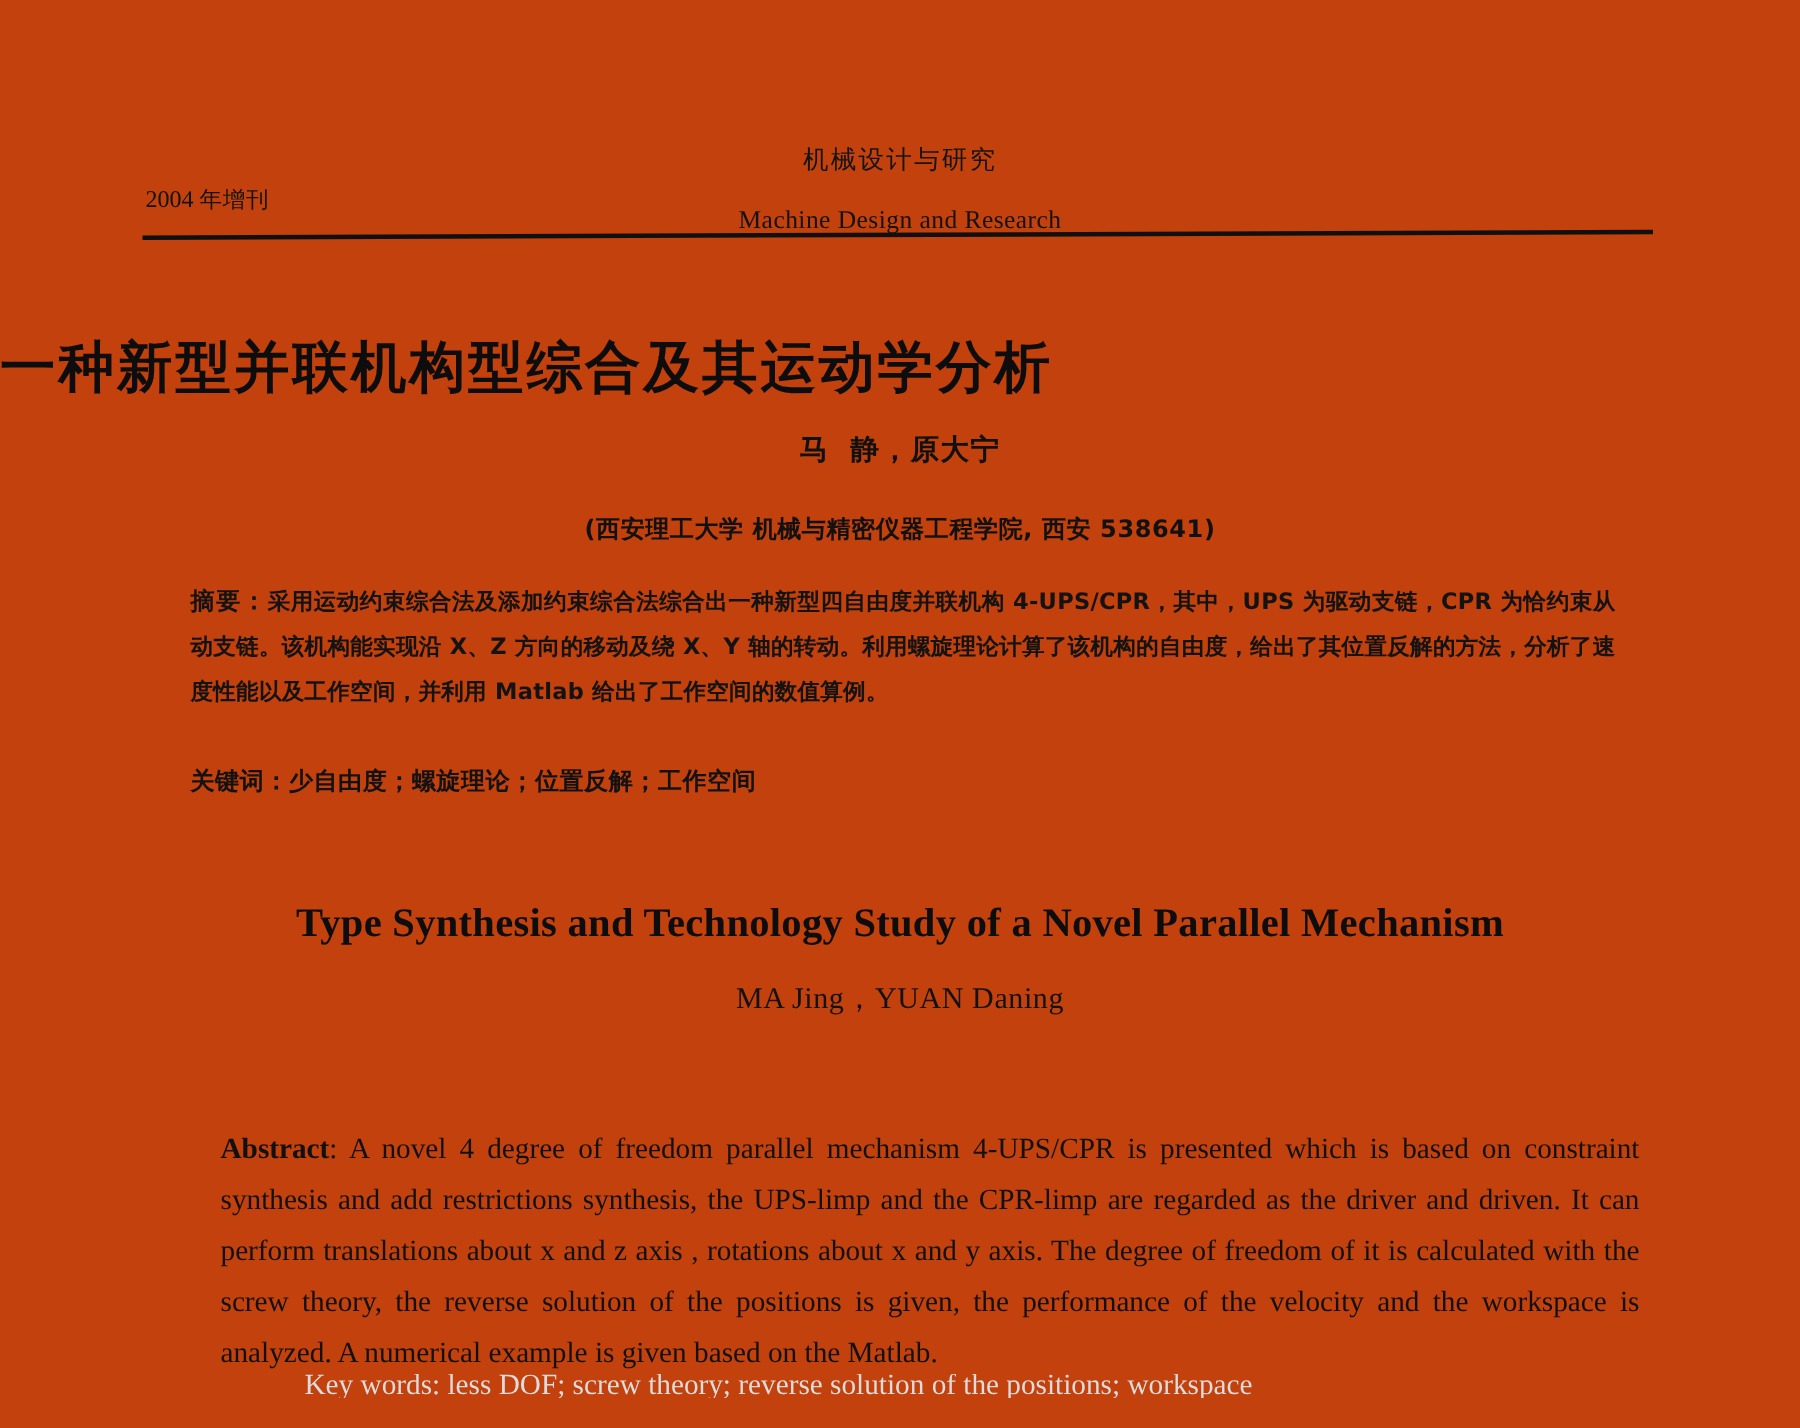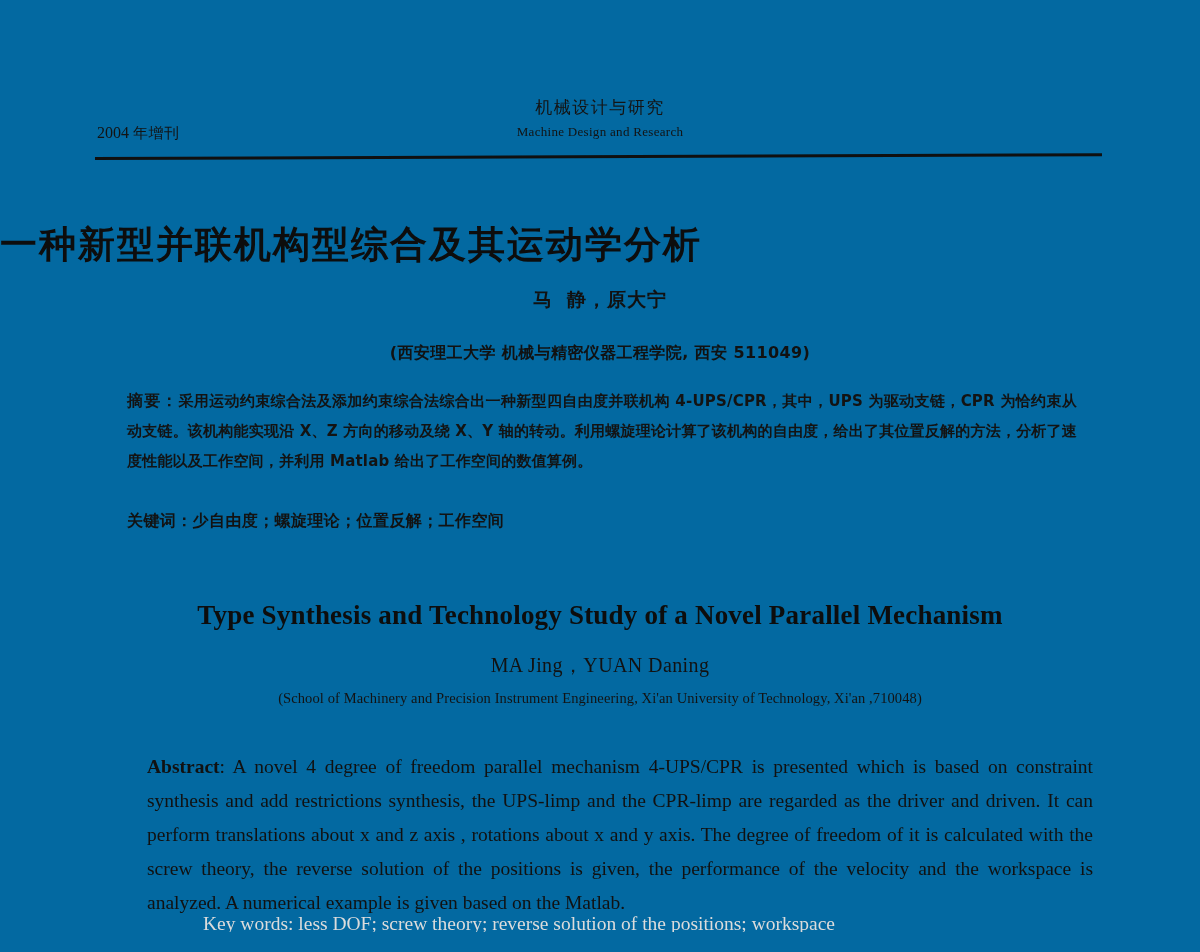--- a/index.html
+++ b/index.html
@@ -12,21 +12,21 @@
     height: 952px;
     overflow: hidden;
     font-family: "Liberation Serif", "DejaVu Serif", serif;
     color: #111111;
     position: relative;
   }
 
   .page {
     position: absolute;
     inset: 0;
-    background: #0369a1;
+    background: #c2410c;
     padding-left: 24px;
   }
 
   
   .runhead {
     position: absolute;
     left: 0;
     right: 0;
     top: 96px;
     height: 58px;
@@ -40,25 +40,25 @@
   }
   .journal-cn {
     font-family: "DejaVu Sans", "Liberation Sans", sans-serif;
     font-size: 17px;
     letter-spacing: 1.5px;
     line-height: 23px;
     color: #141414;
   }
   .journal-en {
     font-family: "Liberation Serif", "DejaVu Serif", serif;
-    font-size: 13px;
+    font-size: 17px;
     line-height: 23px;
     letter-spacing: 0.3px;
     color: #131313;
-    margin-top: 1px;
+    margin-top: 16px;
   }
   .issue {
     position: absolute;
     left: 97px;
     top: 28px;
     font-family: "Liberation Serif", "DejaVu Serif", serif;
     font-size: 16px;
     color: #131313;
     white-space: nowrap;
   }
@@ -229,31 +229,30 @@
     </div>
     <div class="issue"><span>2004</span> <span class="cn">年增刊</span></div>
   </div>
 
   <div class="rule"></div>
 
   <h1 class="title-cn">一种新型并联机构型综合及其运动学分析</h1>
 
   <div class="authors-cn"><span>马</span><span class="gap"></span><span>静，原大宁</span></div>
 
-  <div class="affil-cn">(西安理工大学 机械与精密仪器工程学院, 西安 511049)</div>
+  <div class="affil-cn">(西安理工大学 机械与精密仪器工程学院, 西安 538641)</div>
 
   <div class="abs-cn"><span class="lbl">摘要：</span><span>采用运动约束综合法及添加约束综合法综合出一种新型四自由度并联机构 4-UPS/CPR，其中，UPS 为驱动支链，CPR 为恰约束从动支链。该机构能实现沿 X、Z 方向的移动及绕 X、Y 轴的转动。利用螺旋理论计算了该机构的自由度，给出了其位置反解的方法，分析了速度性能以及工作空间，并利用 Matlab 给出了工作空间的数值算例。</span></div>
 
   <div class="kw-cn">关键词：少自由度；螺旋理论；位置反解；工作空间</div>
 
   <h2 class="title-en">Type Synthesis and Technology Study of a Novel Parallel Mechanism</h2>
 
   <div class="authors-en">MA Jing，YUAN Daning</div>
 
-  <div class="affil-en">(School of Machinery and Precision Instrument Engineering, Xi'an University of Technology, Xi'an ,710048)</div>
 
   <div class="abs-en"><span class="lbl">Abstract</span><span>: A novel 4 degree of freedom parallel mechanism 4-UPS/CPR is presented which is based on constraint synthesis and add restrictions synthesis, the UPS-limp and the CPR-limp are regarded as the driver and driven. It can perform translations about x and z axis , rotations about x and y axis. The degree of freedom of it is calculated with the screw theory, the reverse solution of the positions   is given, the performance of the velocity and the workspace is analyzed. A numerical example is given based on the Matlab.</span></div>
 
   <div class="kw-en-clip">
     <div class="kw-en">Key words: less DOF; screw theory; reverse solution of the positions; workspace</div>
   </div>
 
 </div>
 
 </body></html>

